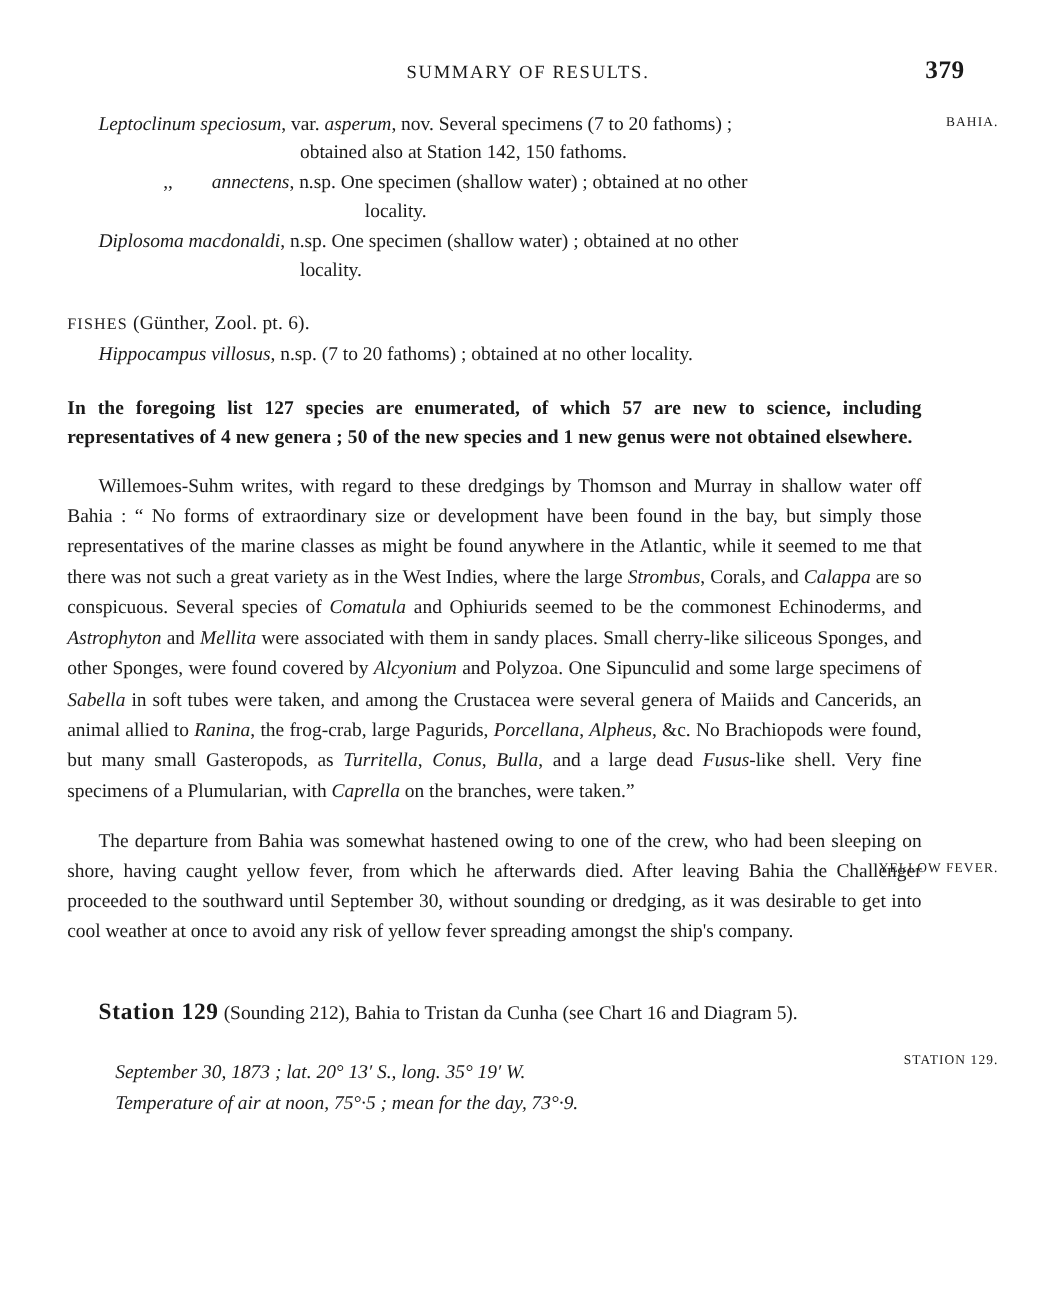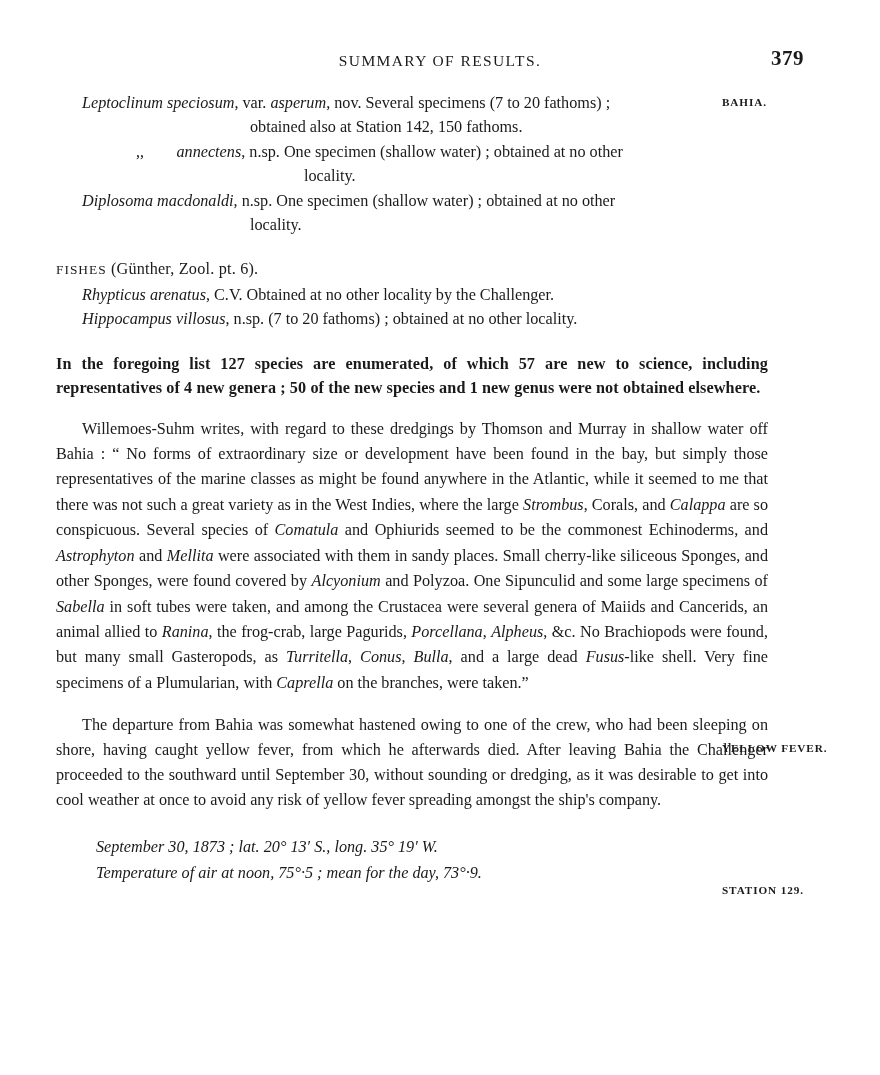--- a/index.html
+++ b/index.html
@@ -56,27 +56,26 @@
     position: relative;
     margin-bottom: 2px;
   }
   .textcol {
     width: 712px;
   }
   .side-note {
     position: absolute;
     right: -8px;
     width: 110px;
-    text-align: left;
+    text-align: right;
     font-variant: small-caps;
     text-transform: uppercase;
     font-size: 11.2px;
     letter-spacing: 0.9px;
     white-space: nowrap;
-    font-weight: bold;
   }
   .sp-entry {
     margin: 0 0 1px 0;
     padding-left: 26px;
     text-indent: 0;
   }
   .sp-entry .runover {
     display: block;
     padding-left: 168px;
   }
@@ -158,39 +157,39 @@
           <i>Diplosoma macdonaldi</i><span>, n.sp.   One specimen (shallow water) ;  obtained at no other</span>
           <span class="runover">locality.</span>
         </p>
       </div>
       <div class="side-note" style="top:2px;">Bahia.</div>
     </div>
 
     <div class="block">
       <div class="textcol">
         <p class="fishes-head"><span class="lead">Fishes</span><span> (Günther, Zool. pt. 6).</span></p>
-        <p class="fish-line"><i>Rhypticus arenatus</i><span>, C.V.   Obtained at no other locality by the Challenger.</span></p>
         <p class="fish-line"><i>Hippocampus villosus</i><span>, n.sp.   (7 to 20 fathoms) ; obtained at no other locality.</span></p>
       </div>
     </div>
 
     <div class="block">
       <p class="para-bold textcol">In the foregoing list 127 species are enumerated, of which 57 are new to science, including representatives of 4 new genera ; 50 of the new species and 1 new genus were not obtained elsewhere.</p>
     </div>
 
     <div class="block">
       <p class="para textcol" id="quote-para"><span>Willemoes-Suhm writes, with regard to these dredgings by Thomson and Murray in shallow water off Bahia :  “ No forms of extraordinary size or development have been found in the bay, but simply those representatives of the marine classes as might be found anywhere in the Atlantic, while it seemed to me that there was not such a great variety as in the West Indies, where the large </span><i>Strombus</i><span>, Corals, and </span><i>Calappa</i><span> are so conspicuous.   Several species of </span><i>Comatula</i><span> and Ophiurids seemed to be the commonest Echinoderms, and </span><i>Astrophyton</i><span> and </span><i>Mellita</i><span> were associated with them in sandy places. Small cherry-like siliceous Sponges, and other Sponges, were found covered by </span><i>Alcyonium</i><span> and Polyzoa.   One Sipunculid and some large specimens of </span><i>Sabella</i><span> in soft tubes were taken, and among the Crustacea were several genera of Maiids and Cancerids, an animal allied to </span><i>Ranina</i><span>, the frog-crab, large Pagurids, </span><i>Porcellana</i><span>, </span><i>Alpheus</i><span>, &amp;c.   No Brachiopods were found, but many small Gasteropods, as </span><i>Turritella</i><span>, </span><i>Conus</i><span>, </span><i>Bulla</i><span>, and a large dead </span><i>Fusus</i><span>-like shell.   Very fine specimens of a Plumularian, with </span><i>Caprella</i><span> on the branches, were taken.”</span></p>
     </div>
 
     <div class="block">
       <p class="para tight textcol">The departure from Bahia was somewhat hastened owing to one of the crew, who had been sleeping on shore, having caught yellow fever, from which he afterwards died. After leaving Bahia the Challenger proceeded to the southward until September 30, without sounding or dredging, as it was desirable to get into cool weather at once to avoid any risk of yellow fever spreading amongst the ship's company.</p>
       <div class="side-note" style="top:27px;">Yellow Fever.</div>
     </div>
 
     <div class="block">
+      <p class="station-para textcol"><span class="station-title">Station 129</span><span> (Sounding 212), Bahia to Tristan da Cunha (see Chart 16 and Diagram 5).</span></p>
       <div class="side-note" style="top:47px;">Station 129.</div>
       <div class="coords textcol">
         <div>September 30, 1873 ; lat. 20° 13′ S., long. 35° 19′ W.</div>
         <div>Temperature of air at noon, 75°·5 ; mean for the day, 73°·9.</div>
       </div>
     </div>
 
   </div>
 </div>
 

